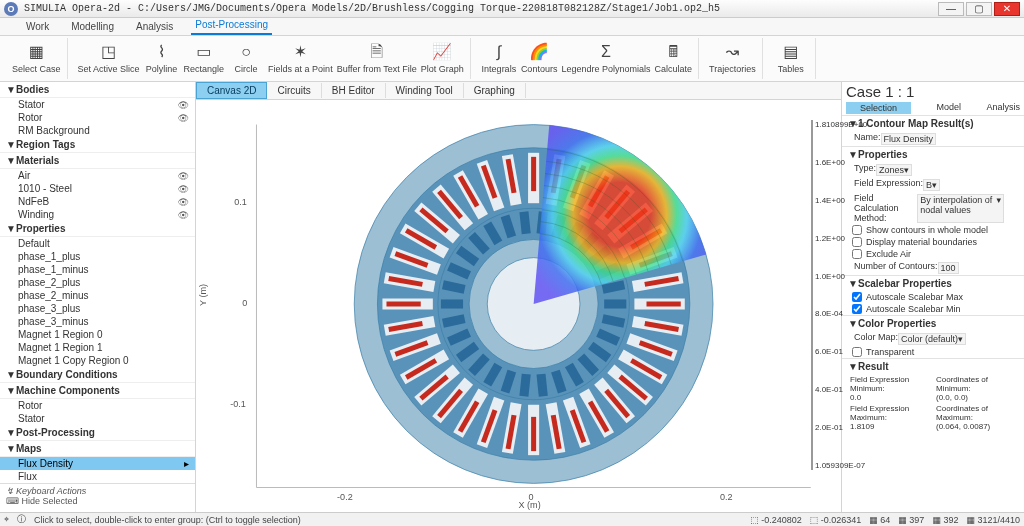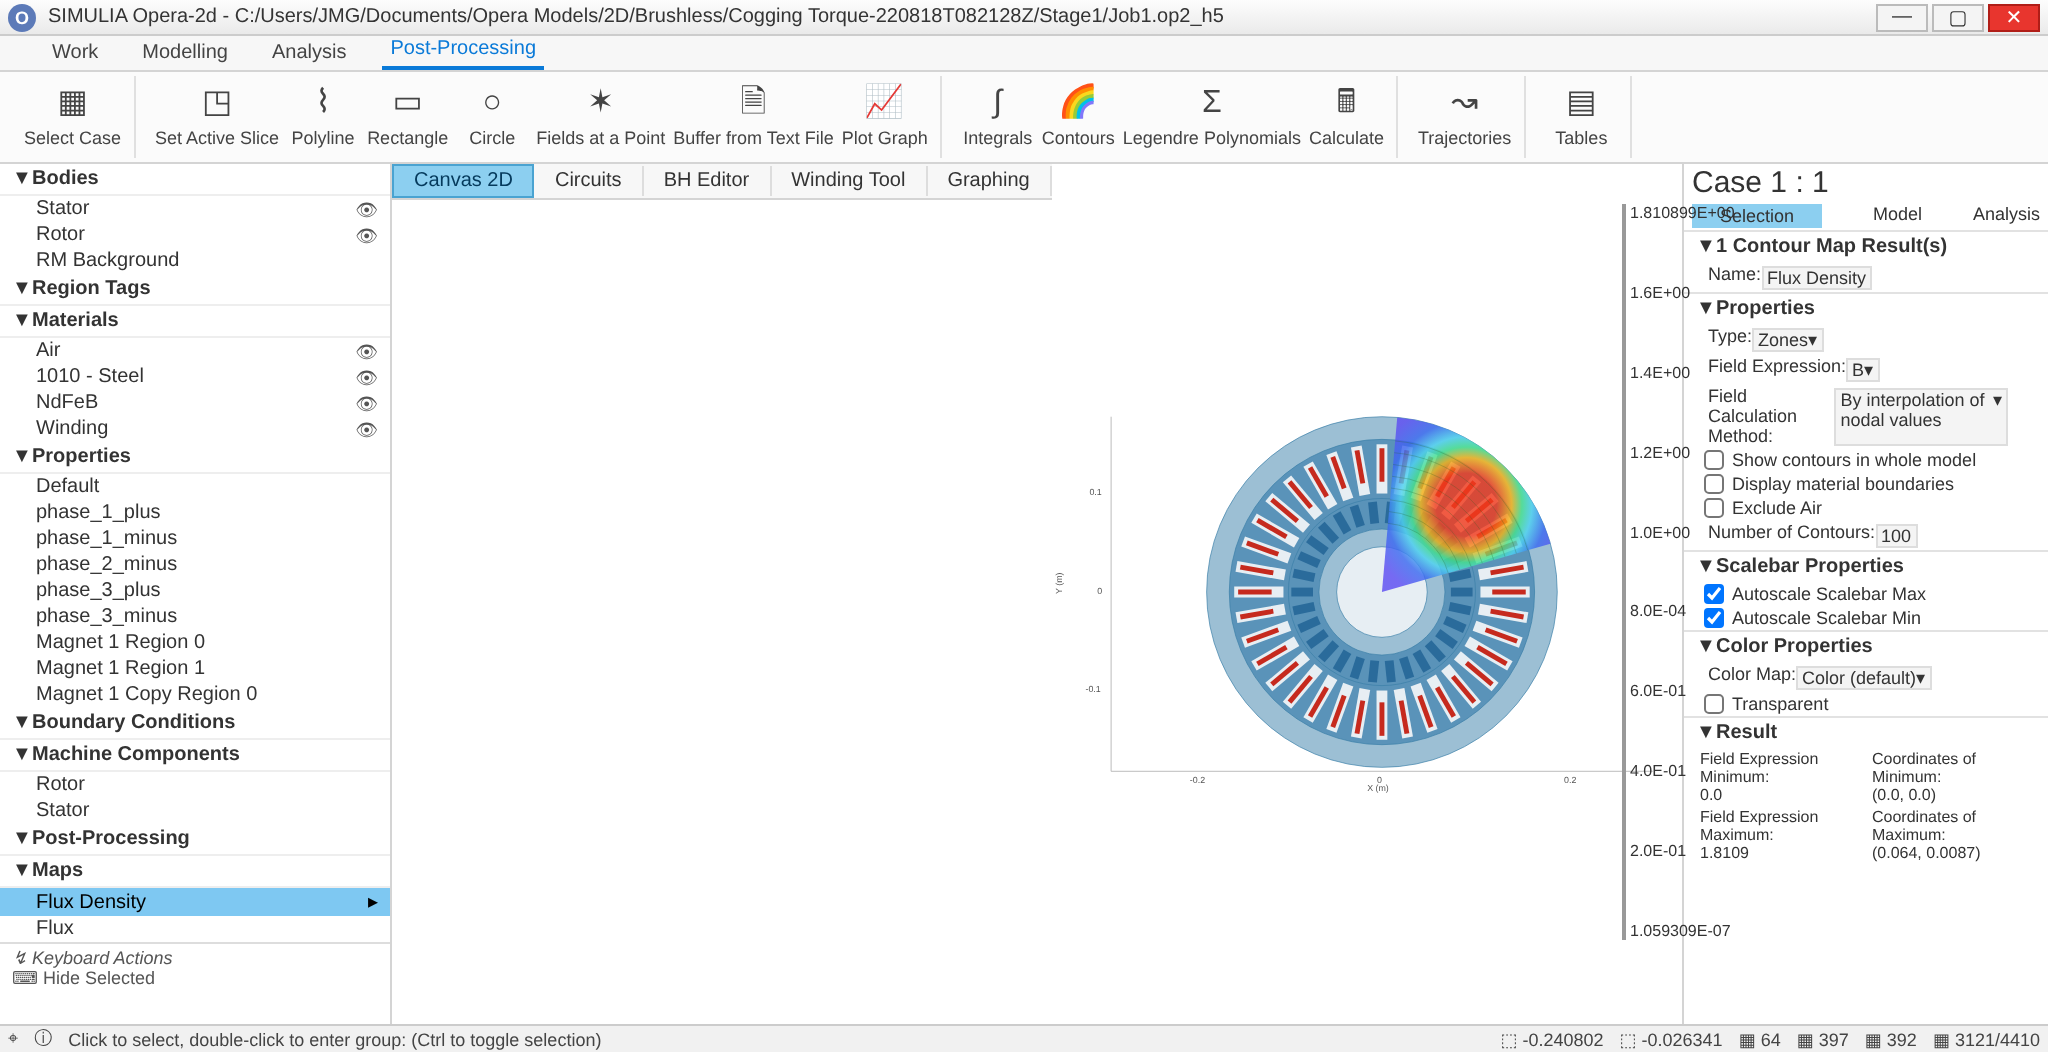--- a/index.html
+++ b/index.html
@@ -1,37 +1,37 @@
 <!DOCTYPE html>
 <html><head>
 <meta charset="utf-8">
 <style>
 * { box-sizing: border-box; margin: 0; padding: 0; font-family: "Segoe UI", Tahoma, sans-serif; }
 html, body { width: 1024px; height: 526px; overflow: hidden; background: #fff; font-size: 11px; color: #333; }
 .titlebar { height: 18px; background: linear-gradient(#fdfdfd,#eaeaea); border-bottom: 1px solid #ccc; display: flex; align-items: center; padding: 0 4px; font-size: 10px; }
-.titlebar .title { flex: 1; white-space: nowrap; overflow: hidden; }
+.titlebar .title { flex: 1; white-space: nowrap; overflow: hidden; font-family: Liberation Mono, monospace; }
 .titlebar .winbtn { width: 26px; height: 14px; margin-left: 2px; display: flex; align-items: center; justify-content: center; font-size: 10px; border: 1px solid #bbb; background:#f4f4f4; }
 .titlebar .winbtn.close { background: #e8352e; color: #fff; border-color:#b01d17; }
 .ribbontabs { height: 18px; display: flex; align-items: flex-end; padding-left: 22px; gap: 14px; background:#f7f7f7; border-bottom:1px solid #d4d4d4; font-size: 10px; }
 .ribbontabs .rtab { padding: 2px 4px 3px; color:#444; }
 .ribbontabs .rtab.active { color:#0a7ad8; border-bottom: 2px solid #0a7ad8; }
 .o-icon { width: 14px; height:14px; background:#5c7ab8; border-radius:50%; margin-right:6px; display:flex; align-items:center; justify-content:center; color:#fff; font-size:9px; font-weight:bold; }
 .ribbonbody { height: 46px; background:#fbfbfb; border-bottom:1px solid #d4d4d4; display:flex; align-items:center; padding: 2px 6px; gap: 4px; }
 .ribgroup { display:flex; align-items:center; gap:4px; padding: 0 6px; border-right:1px solid #e0e0e0; height:100%; }
 .ribitem { display:flex; flex-direction:column; align-items:center; justify-content:center; min-width: 36px; gap:2px; font-size:9px; color:#444; text-align:center; line-height:1.05; }
 .ribitem .ico { width:20px; height:20px; display:flex; align-items:center; justify-content:center; font-size:16px; }
 .content { display:flex; height: calc(526px - 18px - 18px - 46px - 14px); }
 .leftpanel { width: 196px; border-right:1px solid #d4d4d4; overflow-y:auto; background:#fff; }
 .leftpanel h4 { font-size:10px; font-weight:bold; padding: 2px 6px; background:#fff; border-bottom:1px solid #eee; display:flex; align-items:center; }
 .leftpanel h4 .arrow { width:10px; display:inline-block; }
 .leftpanel .item { font-size:10px; padding: 1px 6px 1px 18px; display:flex; justify-content:space-between; align-items:center; }
 .leftpanel .item .eye { font-size:9px; color:#555; }
 .leftpanel .item.selected { background:#7ec8f2; color:#000; }
 .leftpanel .kbd { border-top:1px solid #ddd; padding:2px 6px; font-size:9px; color:#555; }
-.centerwrap { flex:1; display:flex; flex-direction:row; border-right:1px solid #d4d4d4; }
+.centerwrap { flex:1; display:flex; flex-direction:column; border-right:1px solid #d4d4d4; }
 .canvastabs { height:18px; display:flex; align-items:center; background:#f7f7f7; border-bottom:1px solid #d4d4d4; font-size:10px; }
 .canvastabs .ctab { padding: 2px 10px; border-right:1px solid #ddd; }
 .canvastabs .ctab.active { background:#8ccff0; color:#053a5c; border:1px solid #4aa3d1; }
 .canvas { flex:1; position:relative; background:#fff; }
 .canvas svg { width:100%; height:100%; }
 .colorbar { position:absolute; right:2px; top:20px; bottom:42px; width:28px; display:flex; }
 .colorbar .strip { width:10px; height:100%; background: linear-gradient(to bottom, #2b2fd1, #3b6af0, #4fd3f1, #46e28d, #d6f12c, #f5b316, #f23a1c); border:1px solid #999; }
 .colorbar .ticks { display:flex; flex-direction:column; justify-content:space-between; font-size:8px; color:#333; margin-left:2px; }
 .rightpanel { width:182px; background:#fff; overflow-y:auto; font-size:10px; }
 .rightpanel .headertabs { display:flex; justify-content:space-between; padding:1px 4px; font-size:9px; }
@@ -174,20 +174,23 @@
       </div>
       <h4><span class="arrow">▼</span>Properties</h4>
       <div class="item">
         <span>Default</span>
       </div>
       <div class="item">
         <span>phase_1_plus</span>
       </div>
       <div class="item">
         <span>phase_1_minus</span>
+      </div>
+      <div class="item">
+        <span>phase_2_plus</span>
       </div>
       <div class="item">
         <span>phase_2_minus</span>
       </div>
       <div class="item">
         <span>phase_3_plus</span>
       </div>
       <div class="item">
         <span>phase_3_minus</span>
       </div>

